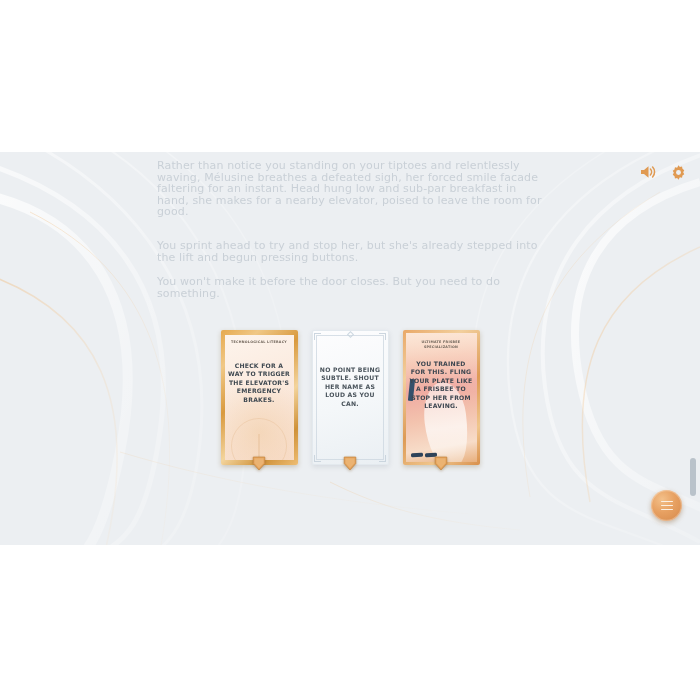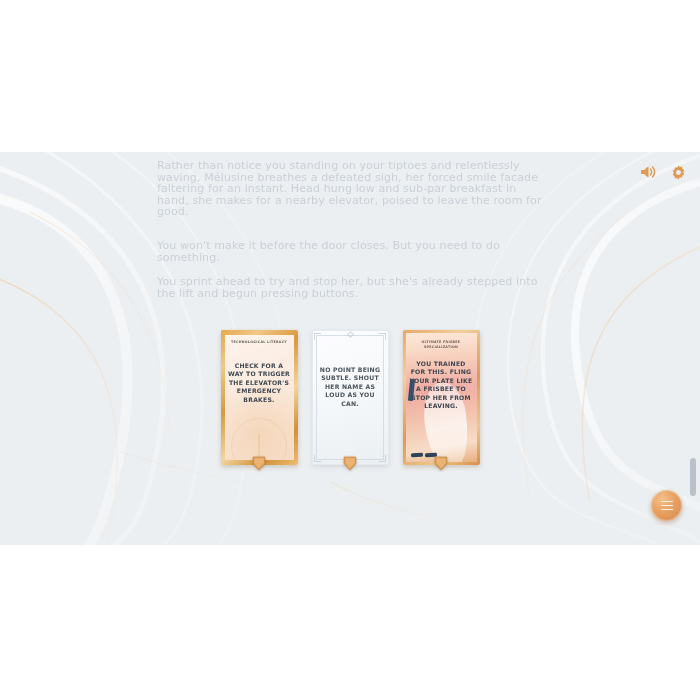--- a/index.html
+++ b/index.html
@@ -348,22 +348,22 @@
       <div class="icon-btn">
         <svg width="17" height="17" viewBox="0 0 24 24">
           <path fill="#e09a52" d="M12 1.8l1.9 2.5 3.1-.6.6 3.1 2.5 1.9-1.5 2.8 1.5 2.8-2.5 1.9-.6 3.1-3.1-.6L12 22.2l-1.9-2.5-3.1.6-.6-3.1-2.5-1.9 1.5-2.8-1.5-2.8 2.5-1.9.6-3.1 3.1.6z"></path>
           <circle cx="12" cy="12" r="3.5" fill="#eceff2"></circle>
         </svg>
       </div>
     </div>
 
     <div id="narrative">
       <p class="para gap-big">Rather than notice you standing on your tiptoes and relentlessly waving, Mélusine breathes a defeated sigh, her forced smile facade faltering for an instant. Head hung low and sub-par breakfast in hand, she makes for a nearby elevator, poised to leave the room for good.</p>
+      <p class="para">You sprint ahead to try and stop her, but she's already stepped into the lift and begun pressing buttons.</p>
       <p class="para">You won't make it before the door closes. But you need to do something.</p>
-      <p class="para">You sprint ahead to try and stop her, but she's already stepped into the lift and begun pressing buttons.</p>
     </div>
 
     <div id="card-row">
 
       <div class="card gold">
         <div class="card-frame-gold">
           <div class="card-inner-parchment">
             <div class="parchment-glow"></div>
             <div class="parchment-stem"></div>
           </div>

